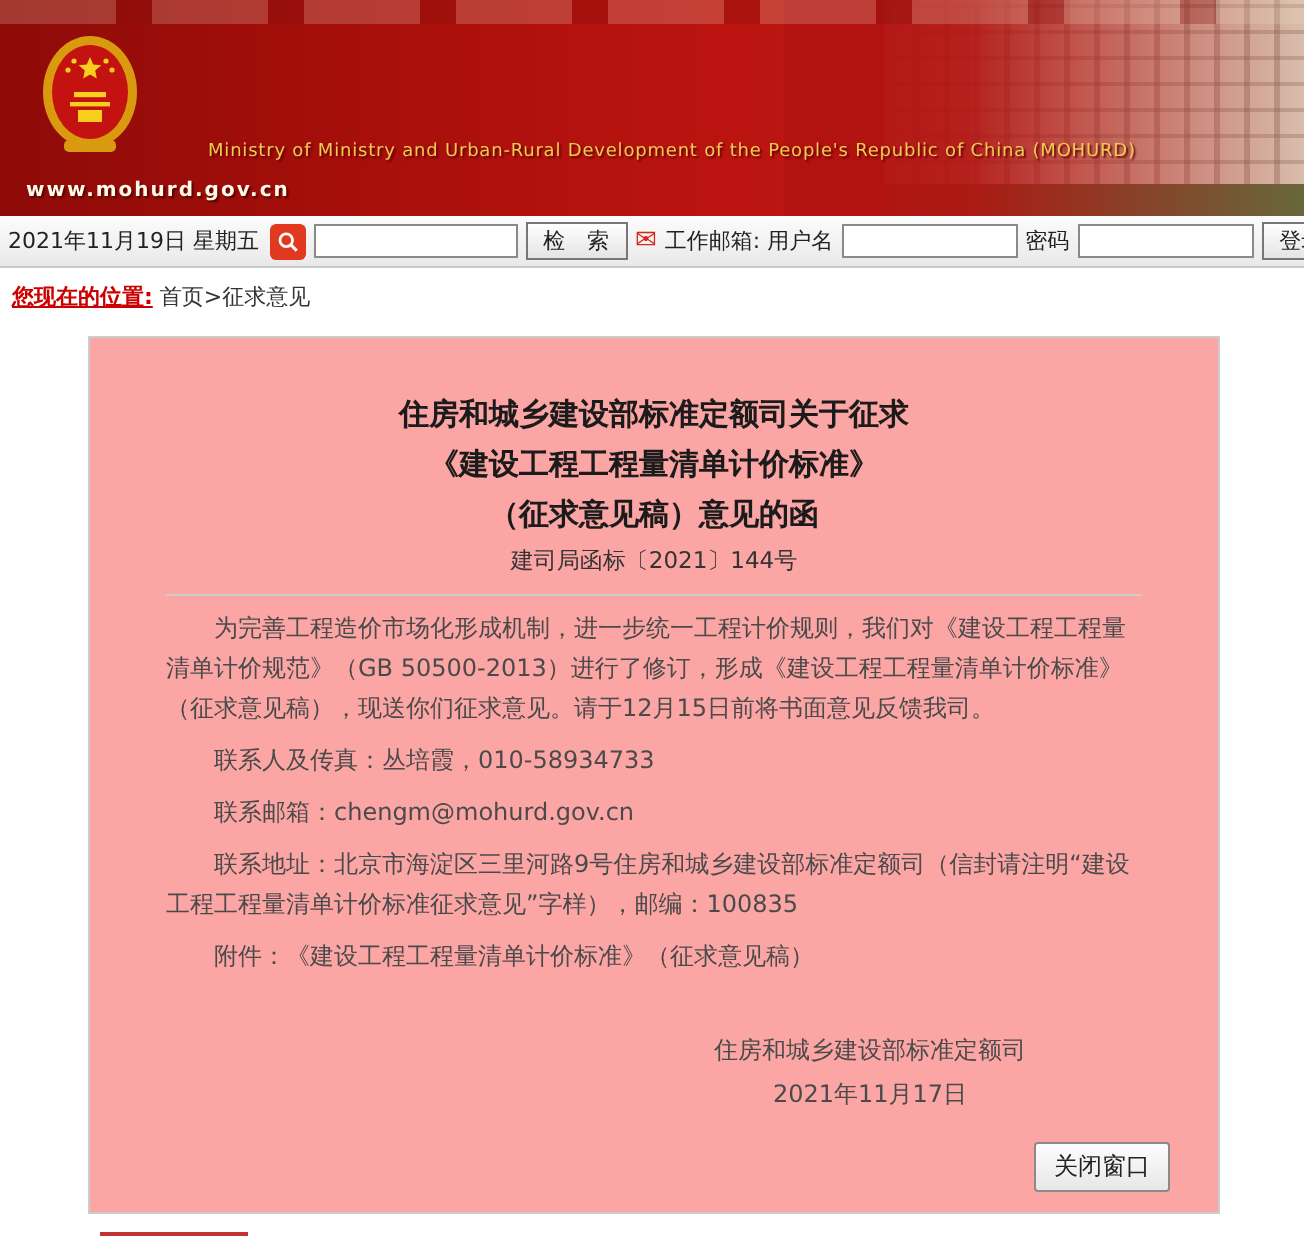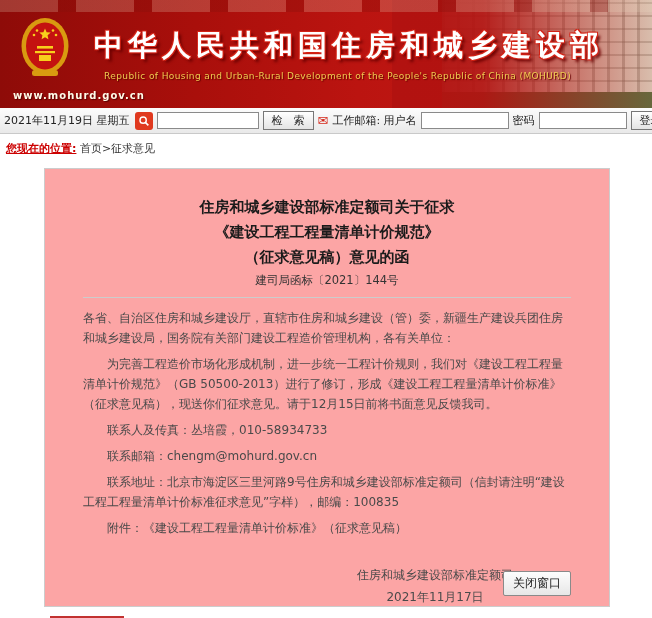--- a/index.html
+++ b/index.html
@@ -54,21 +54,21 @@
     border:1px solid #ccc; background:#fca5a5; padding:0 38px; }
   .doc-title { margin-top:26px; text-align:center; font-weight:bold; font-size:15px;
     line-height:25px; color:#1b1b1b; }
   .doc-number { margin-top:3px; text-align:center; font-size:11.5px; color:#333; }
   .rule { border:0; border-top:1px solid #ccc; margin:9px 0 0; }
   .para { font-size:12px; line-height:20px; color:#4a4a4a; }
   .mt10 { margin-top:10px; } .mt6 { margin-top:6px; }
   .indent { text-indent:2em; }
   .sign-block { width:-moz-fit-content; width:fit-content; margin:26px 58px 0 auto;
     text-align:center; font-size:12px; line-height:22px; color:#4a4a4a; }
-  .btn-row { position:absolute; right:38px; bottom:10px; display:flex; gap:7px; }
+  .btn-row { position:absolute; right:24px; bottom:10px; display:flex; gap:7px; }
   .page-btn { font-size:12px; padding:3px 9px; border:1px solid #8a8a8a; border-radius:2px;
     background:linear-gradient(#fdfdfd,#e7e7e7); color:#222; cursor:pointer;
     font-family:"DejaVu Sans","Liberation Sans",sans-serif; }
   .footer-red-bar { width:74px; height:4px; background:#c23230; margin:9px 0 0 50px; }
 </style>
 </head>
 <body>
 
 <div class="banner">
   <div class="banner-photo"></div>
@@ -83,22 +83,21 @@
     <circle cx="33" cy="14.5" r="1.3" fill="#f8cf1c"></circle>
     <circle cx="14" cy="19" r="1.3" fill="#f8cf1c"></circle>
     <circle cx="36" cy="19" r="1.3" fill="#f8cf1c"></circle>
     <rect x="17" y="30" width="16" height="2.6" fill="#f8cf1c"></rect>
     <rect x="15" y="35" width="20" height="2.2" fill="#f8cf1c"></rect>
     <rect x="19" y="39" width="12" height="6" fill="#f8cf1c"></rect>
     <rect x="12" y="54" width="26" height="6" rx="2.5" fill="#d99a10"></rect>
   </svg>
 
   <div class="site-url">www.mohurd.gov.cn</div>
-  <div class="banner-title">中华人民共和国住房和城乡建设部</div>
-  <div class="banner-sub">Republic of Housing and Urban-Rural Development of the People's Republic of China (MOHURD)</div>
+  <div class="banner-sub">Ministry of Ministry and Urban-Rural Development of the People's Republic of China (MOHURD)</div>
 </div>
 
 <div class="toolbar">
   <span class="tb-date">2021年11月19日 星期五</span>
   <span class="search-icon">
     <svg width="14" height="14" viewBox="0 0 16 16">
       <circle cx="7" cy="7" r="3.6" fill="none" stroke="#fff" stroke-width="1.6"></circle>
       <line x1="9.8" y1="9.8" x2="13" y2="13" stroke="#fff" stroke-width="1.8"></line>
     </svg>
   </span>
@@ -115,27 +114,26 @@
 </div>
 
 <div class="breadcrumb">
   <span class="bc-prefix">您现在的位置:</span>
   <span>首页&gt;征求意见</span>
 </div>
 
 <div class="panel">
   <div class="doc-title">
     <div>住房和城乡建设部标准定额司关于征求</div>
-    <div>《建设工程工程量清单计价规范》</div>
+    <div>《建设工程工程量清单计价标准》</div>
     <div>（征求意见稿）意见的函</div>
   </div>
   <div class="doc-number">建司局函标〔2021〕144号</div>
   <hr class="rule">
 
-  <p class="para mt10">各省、自治区住房和城乡建设厅，直辖市住房和城乡建设（管）委，新疆生产建设兵团住房和城乡建设局，国务院有关部门建设工程造价管理机构，各有关单位：</p>
   <p class="para mt6 indent">为完善工程造价市场化形成机制，进一步统一工程计价规则，我们对《建设工程工程量清单计价规范》（GB 50500-2013）进行了修订，形成《建设工程工程量清单计价标准》（征求意见稿），现送你们征求意见。请于12月15日前将书面意见反馈我司。</p>
   <p class="para mt6 indent">联系人及传真：丛培霞，010-58934733</p>
   <p class="para mt6 indent">联系邮箱：chengm@mohurd.gov.cn</p>
   <p class="para mt6 indent">联系地址：北京市海淀区三里河路9号住房和城乡建设部标准定额司（信封请注明“建设工程工程量清单计价标准征求意见”字样），邮编：100835</p>
   <p class="para mt6 indent">附件：《建设工程工程量清单计价标准》（征求意见稿）</p>
 
   <div class="sign-block">
     <div>住房和城乡建设部标准定额司</div>
     <div>2021年11月17日</div>
   </div>

